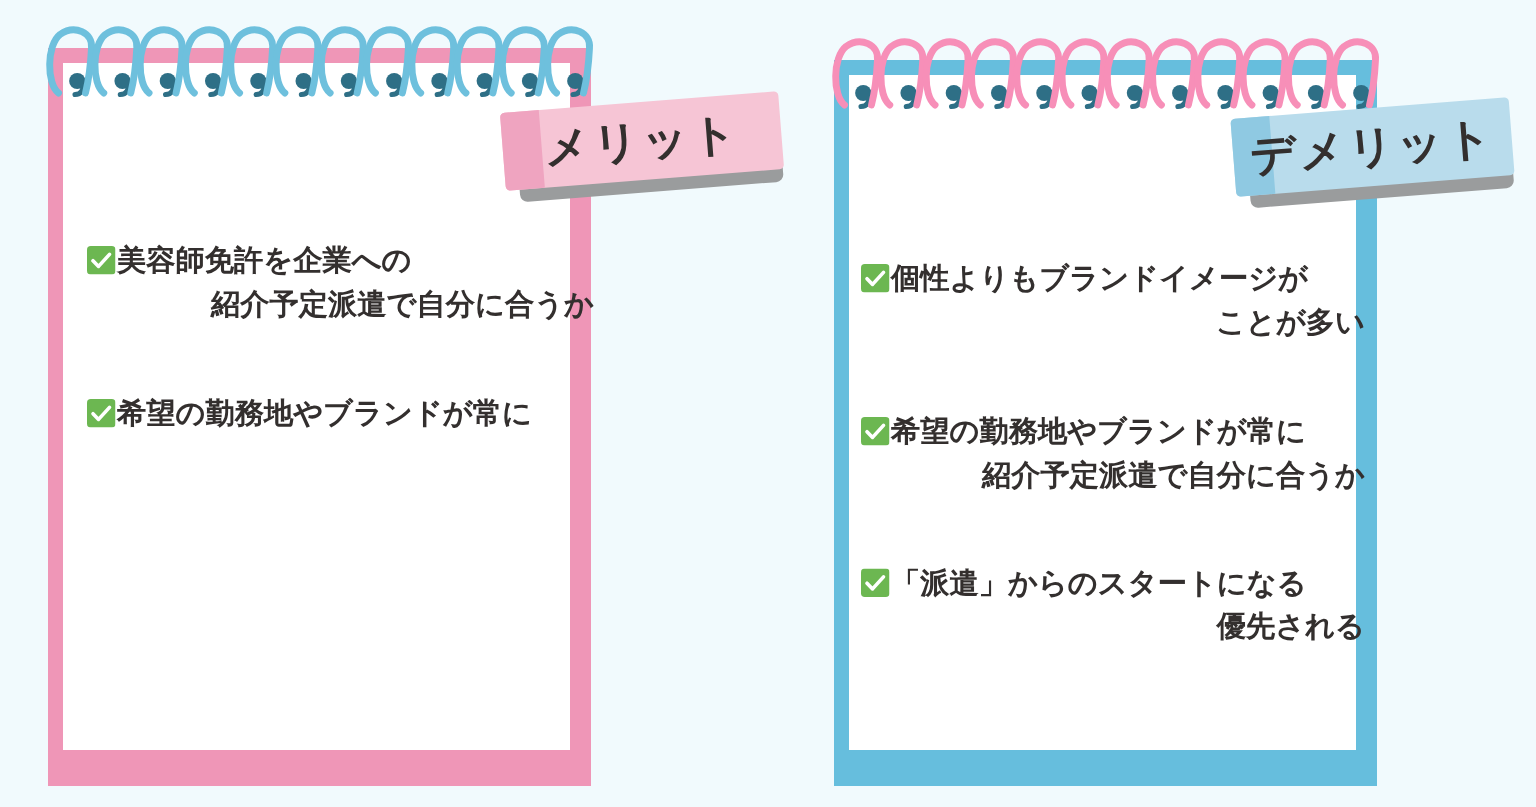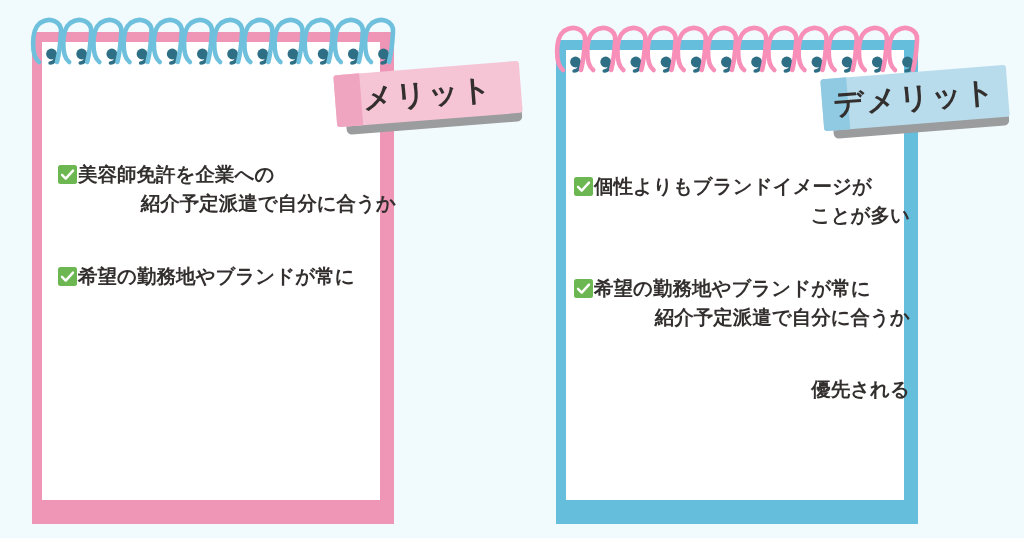--- a/index.html
+++ b/index.html
@@ -348,20 +348,28 @@
           <svg width="19" height="19" viewBox="0 0 19 19">
               <rect x="0" y="0" width="19" height="19" rx="2.5" fill="#6cb751"></rect>
               <path d="M4 9.8 L7.7 13.6 L15 5.6" stroke="#ffffff" stroke-width="2.4" fill="none" stroke-linecap="round" stroke-linejoin="round"></path>
             </svg>
         </span><span>希望の勤務地やブランドが常に</span>
       </span>
       <span class="line l2">紹介予定派遣で自分に合うか</span>
     </div>
 
     <div class="item">
+      <span class="line l1">
+        <span class="check">
+          <svg width="19" height="19" viewBox="0 0 19 19">
+              <rect x="0" y="0" width="19" height="19" rx="2.5" fill="#6cb751"></rect>
+              <path d="M4 9.8 L7.7 13.6 L15 5.6" stroke="#ffffff" stroke-width="2.4" fill="none" stroke-linecap="round" stroke-linejoin="round"></path>
+            </svg>
+        </span><span>「派遣」からのスタートになる</span>
+      </span>
       <span class="line l2">優先される</span>
     </div>
   </div>
 
   <div class="tape" id="tape-demerit">
     <div class="shadow"></div>
     <div class="strip">
         <div class="darker"></div>
       </div>
     <div class="label">デメリット</div>

